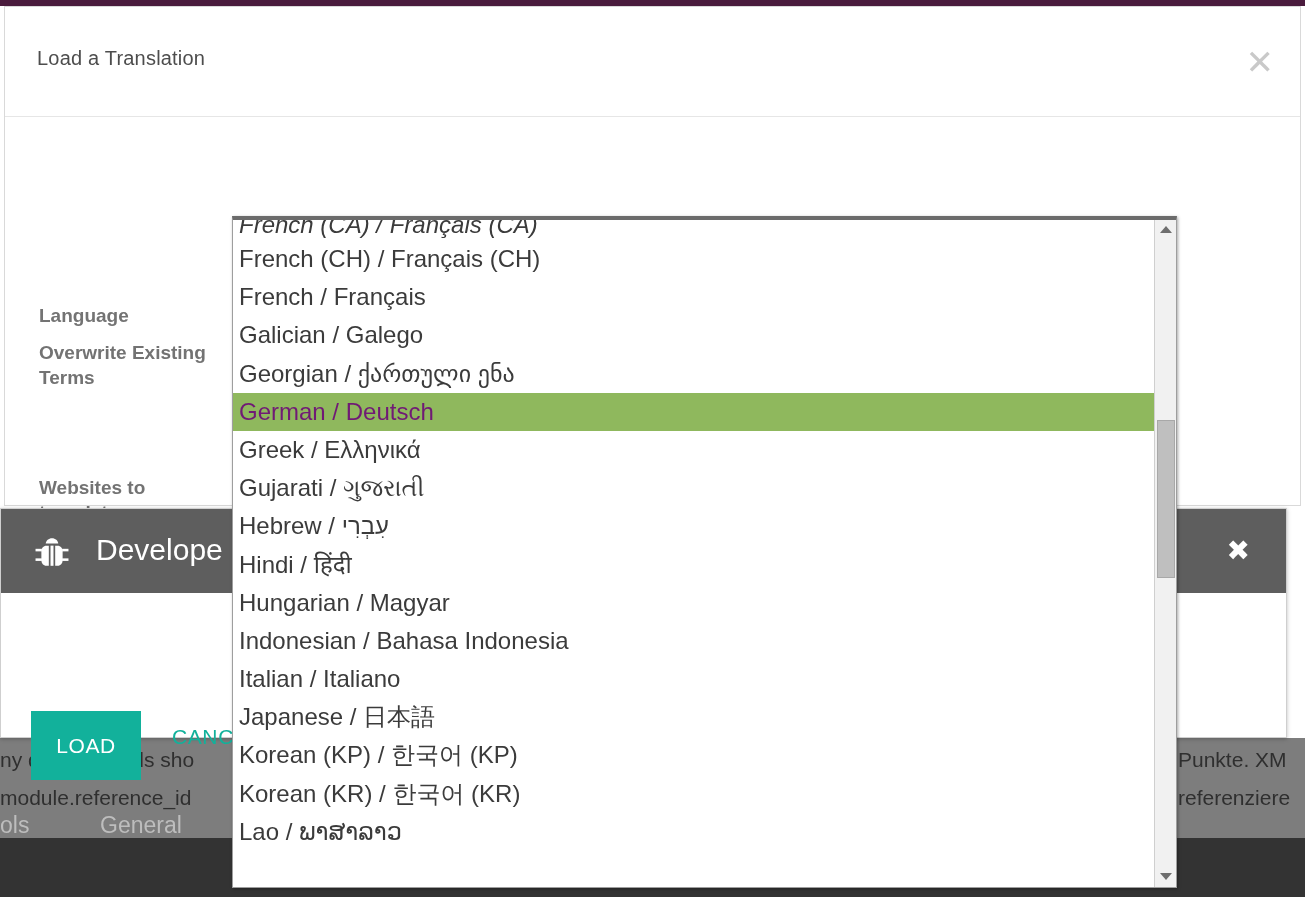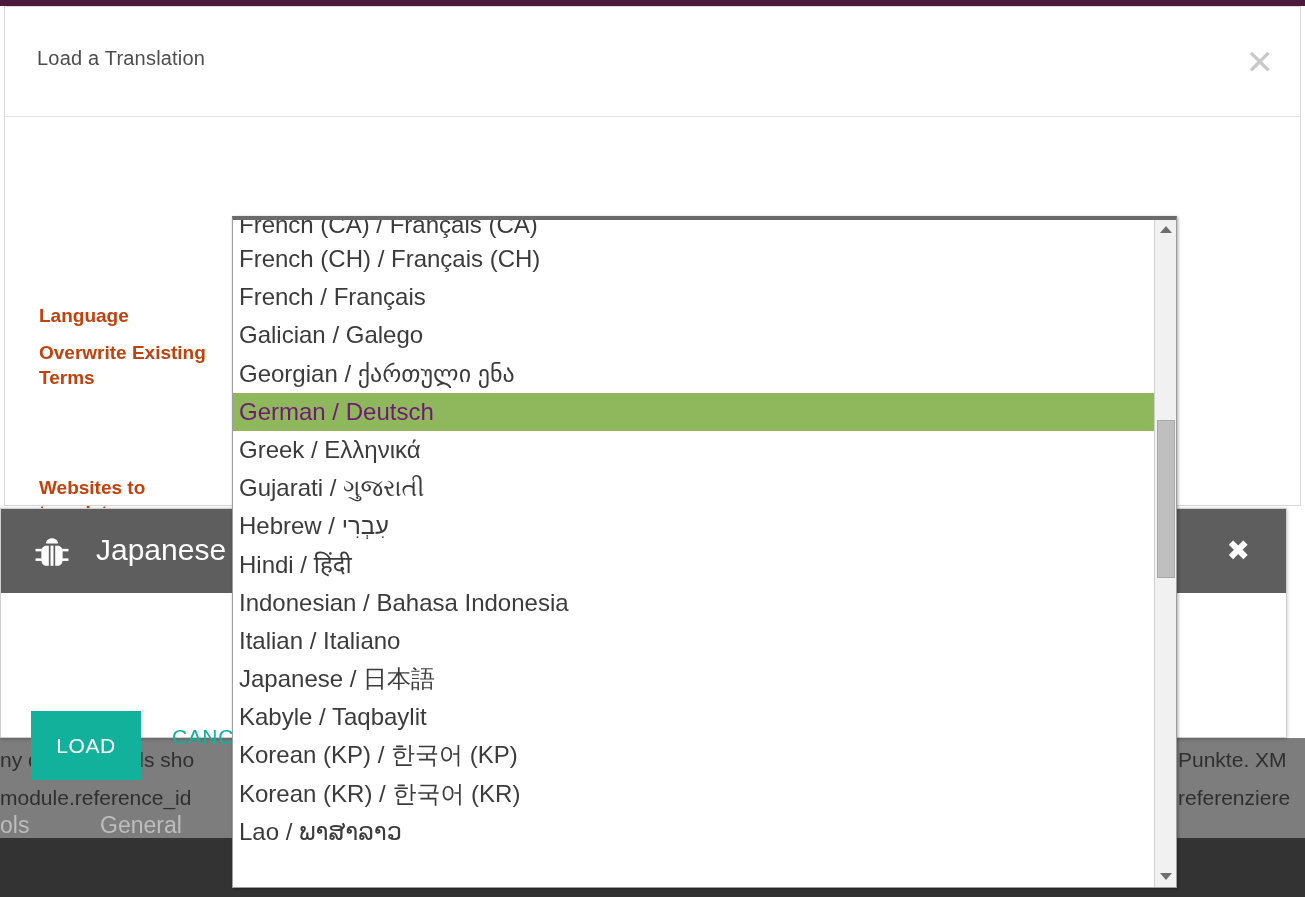--- a/index.html
+++ b/index.html
@@ -54,21 +54,21 @@
   }
   #modal-close{
     position:absolute;right:26px;top:38px;
     font-size:34px;line-height:34px;color:#c9c9c9;
     cursor:pointer;font-weight:300;
   }
   #modal-body{position:relative;height:388px;}
 
   .field-label{
     position:absolute;left:34px;
-    font-size:19px;font-weight:bold;color:#c2410c;
+    font-size:19px;font-weight:bold;color:#737373;
     width:175px;line-height:25px;
   }
   #label-language{top:186px;}
   #label-overwrite{top:223px;}
   #label-websites{top:358px;}
 
   
   #lang-select{
     position:absolute;left:232px;top:178px;width:940px;height:36px;
     border-bottom:1px solid #d0d0d0;
@@ -93,21 +93,21 @@
     position:absolute;left:0;top:0;width:921px;height:100%;
     overflow:hidden;
   }
   .lang-option{
     height:38.2px;line-height:38.2px;
     padding:0 6px;font-size:24px;color:#3b3b3b;
     white-space:nowrap;overflow:hidden;cursor:default;
     box-sizing:border-box;
   }
   .lang-option.clipped-top{
-    height:20px;line-height:10px;
+    height:20px;line-height:10px;font-style:italic;
   }
   .lang-option.selected{
     background:#8fb85d;color:#701a75;
   }
 
   
   #lang-scrollbar{
     position:absolute;right:0;top:0;width:22px;height:100%;
     background:#f1f1f1;border-left:1px solid #cfcfcf;box-sizing:border-box;
   }
@@ -188,21 +188,21 @@
     <svg id="dev-bug-icon" viewBox="0 0 32 32">
       <path fill="#ffffff" d="M16 3c-3.2 0-5.6 2.2-5.9 5h11.8C21.6 5.2 19.2 3 16 3z"></path>
       <rect x="14.6" y="10" width="2.8" height="19" fill="#ffffff"></rect>
       <path fill="#ffffff" d="M10.6 10H13v19h-2.4c-2.6 0-4.6-2.3-4.6-5.2v-8.6C6 12.3 8 10 10.6 10z"></path>
       <path fill="#ffffff" d="M21.4 10H19v19h2.4c2.6 0 4.6-2.3 4.6-5.2v-8.6C26 12.3 24 10 21.4 10z"></path>
       <rect x="0.5" y="13" width="6" height="2.4" fill="#ffffff"></rect>
       <rect x="25.5" y="13" width="6" height="2.4" fill="#ffffff"></rect>
       <rect x="0.5" y="22" width="6" height="2.4" fill="#ffffff"></rect>
       <rect x="25.5" y="22" width="6" height="2.4" fill="#ffffff"></rect>
     </svg>
-    <div id="dev-title">Japanese</div>
+    <div id="dev-title">Develope</div>
     <div id="dev-close">✖</div>
   </div>
   <div id="dev-body">
     <button id="btn-load">LOAD</button>
     <button id="btn-cancel">CANCEL</button>
   </div>
 </div>
 
 <div id="translation-modal">
   <div id="modal-header">
@@ -225,24 +225,24 @@
       <div class="lang-option clipped-top">French (CA) / Français (CA)</div>
       <div class="lang-option">French (CH) / Français (CH)</div>
       <div class="lang-option">French / Français</div>
       <div class="lang-option">Galician / Galego</div>
       <div class="lang-option">Georgian / ქართული ენა</div>
       <div class="lang-option selected">German / Deutsch</div>
       <div class="lang-option">Greek / Ελληνικά</div>
       <div class="lang-option">Gujarati / ગુજરાતી</div>
       <div class="lang-option">Hebrew / עִבְרִי</div>
       <div class="lang-option">Hindi / हिंदी</div>
+      <div class="lang-option">Hungarian / Magyar</div>
       <div class="lang-option">Indonesian / Bahasa Indonesia</div>
       <div class="lang-option">Italian / Italiano</div>
       <div class="lang-option">Japanese / 日本語</div>
-      <div class="lang-option">Kabyle / Taqbaylit</div>
       <div class="lang-option">Korean (KP) / 한국어 (KP)</div>
       <div class="lang-option">Korean (KR) / 한국어 (KR)</div>
       <div class="lang-option">Lao / ພາສາລາວ</div>
     </div>
   <div id="lang-scrollbar">
     <div class="sb-arrow up">
         <i></i>
       </div>
     <div id="sb-thumb"></div>
     <div class="sb-arrow down">

